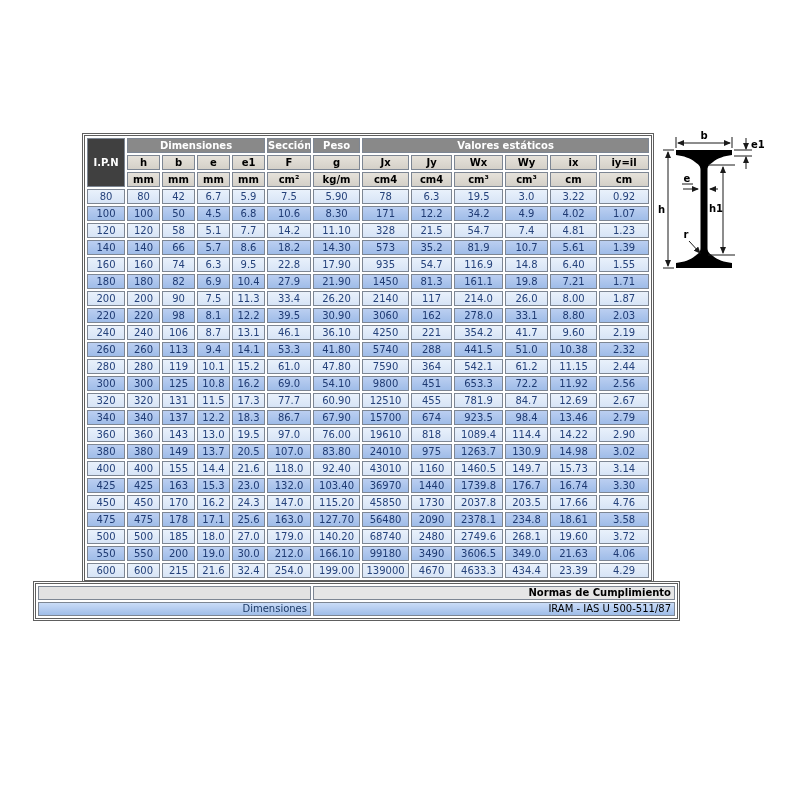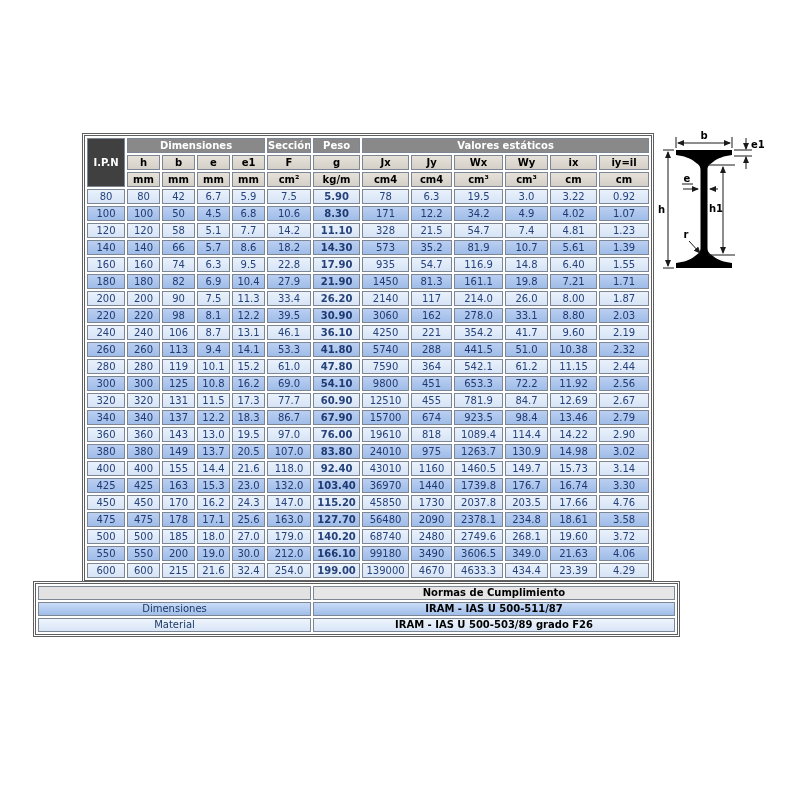--- a/index.html
+++ b/index.html
@@ -22,31 +22,31 @@
     text-align:center;padding:0;white-space:nowrap;overflow:hidden;
   }
   
   #ipn-frame{left:82px;top:133px;}
   #ipn-frame table{width:538px;}
   .ghead{background:#898989;color:#ffffff;font-weight:bold;border-color:#6e6e6e;}
   .corner{background:#404040;color:#ffffff;font-weight:bold;border-color:#6e6e6e;}
   .cname,.cunit{background:linear-gradient(180deg,#e6e2da,#d4d0c8);color:#000;font-weight:bold;}
   tr.light td{background:linear-gradient(180deg,#e9f1fb,#d7e4f6);color:#25427b;}
   tr.dark  td{background:linear-gradient(180deg,#bbcff1,#9fbce8);color:#1e3a72;}
-  td.peso{font-weight:bold;color:#0a1e42;}
+  td.peso{font-weight:normal;color:#0a1e42;}
   
   #comp-frame{left:33px;top:581px;}
   #comp-frame table{width:639px;}
-  #comp-frame th,#comp-frame td{text-align:center;padding:0 14px;height:13px;line-height:12px;}
+  #comp-frame th,#comp-frame td{text-align:right;padding:0 3px;height:13px;line-height:12px;}
   #comp-frame .chead{background:#e6e6e6;color:#000;font-weight:bold;}
   #comp-frame .cempty{background:#e2e2e2;}
   #comp-frame tr.cblue td{background:linear-gradient(180deg,#cadcf7,#9fbde9);}
   #comp-frame tr.clight td{background:linear-gradient(180deg,#eef4fc,#d8e5f7);}
   #comp-frame td.clabel{color:#1c3a66;}
-  #comp-frame td.cvalue{color:#000;font-weight:bold;}
+  #comp-frame td.cvalue{color:#000;font-weight:normal;}
   
   #beam-svg{position:absolute;left:658px;top:116px;}
   #beam-svg text{font-family:"DejaVu Sans","Liberation Sans",sans-serif;font-size:10px;font-weight:bold;fill:#000;}
   #beam-svg line,#beam-svg path.dim{stroke:#1a1a1a;stroke-width:1;fill:none;}
 </style>
 </head>
 <body>
 
 <div class="frame" id="ipn-frame">
   <table>
@@ -504,19 +504,15 @@
       <tr>
         <th class="cempty"></th>
         <th class="chead">Normas de Cumplimiento</th>
       </tr>
     </thead>
     <tbody id="comp-body">
         <tr class="cblue">
           <td class="clabel">Dimensiones</td>
           <td class="cvalue">IRAM - IAS U 500-511/87</td>
         </tr>
-        <tr class="clight">
-          <td class="clabel">Material</td>
-          <td class="cvalue">IRAM - IAS U 500-503/89 grado F26</td>
-        </tr>
       </tbody>
   </table>
 </div>
 
 </body></html>

